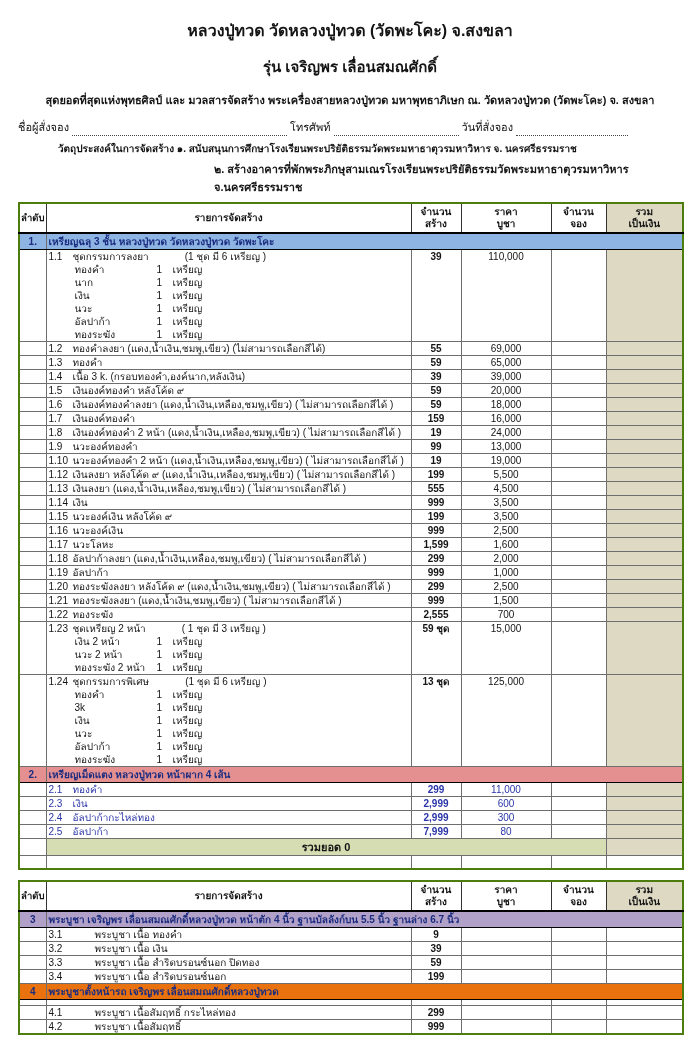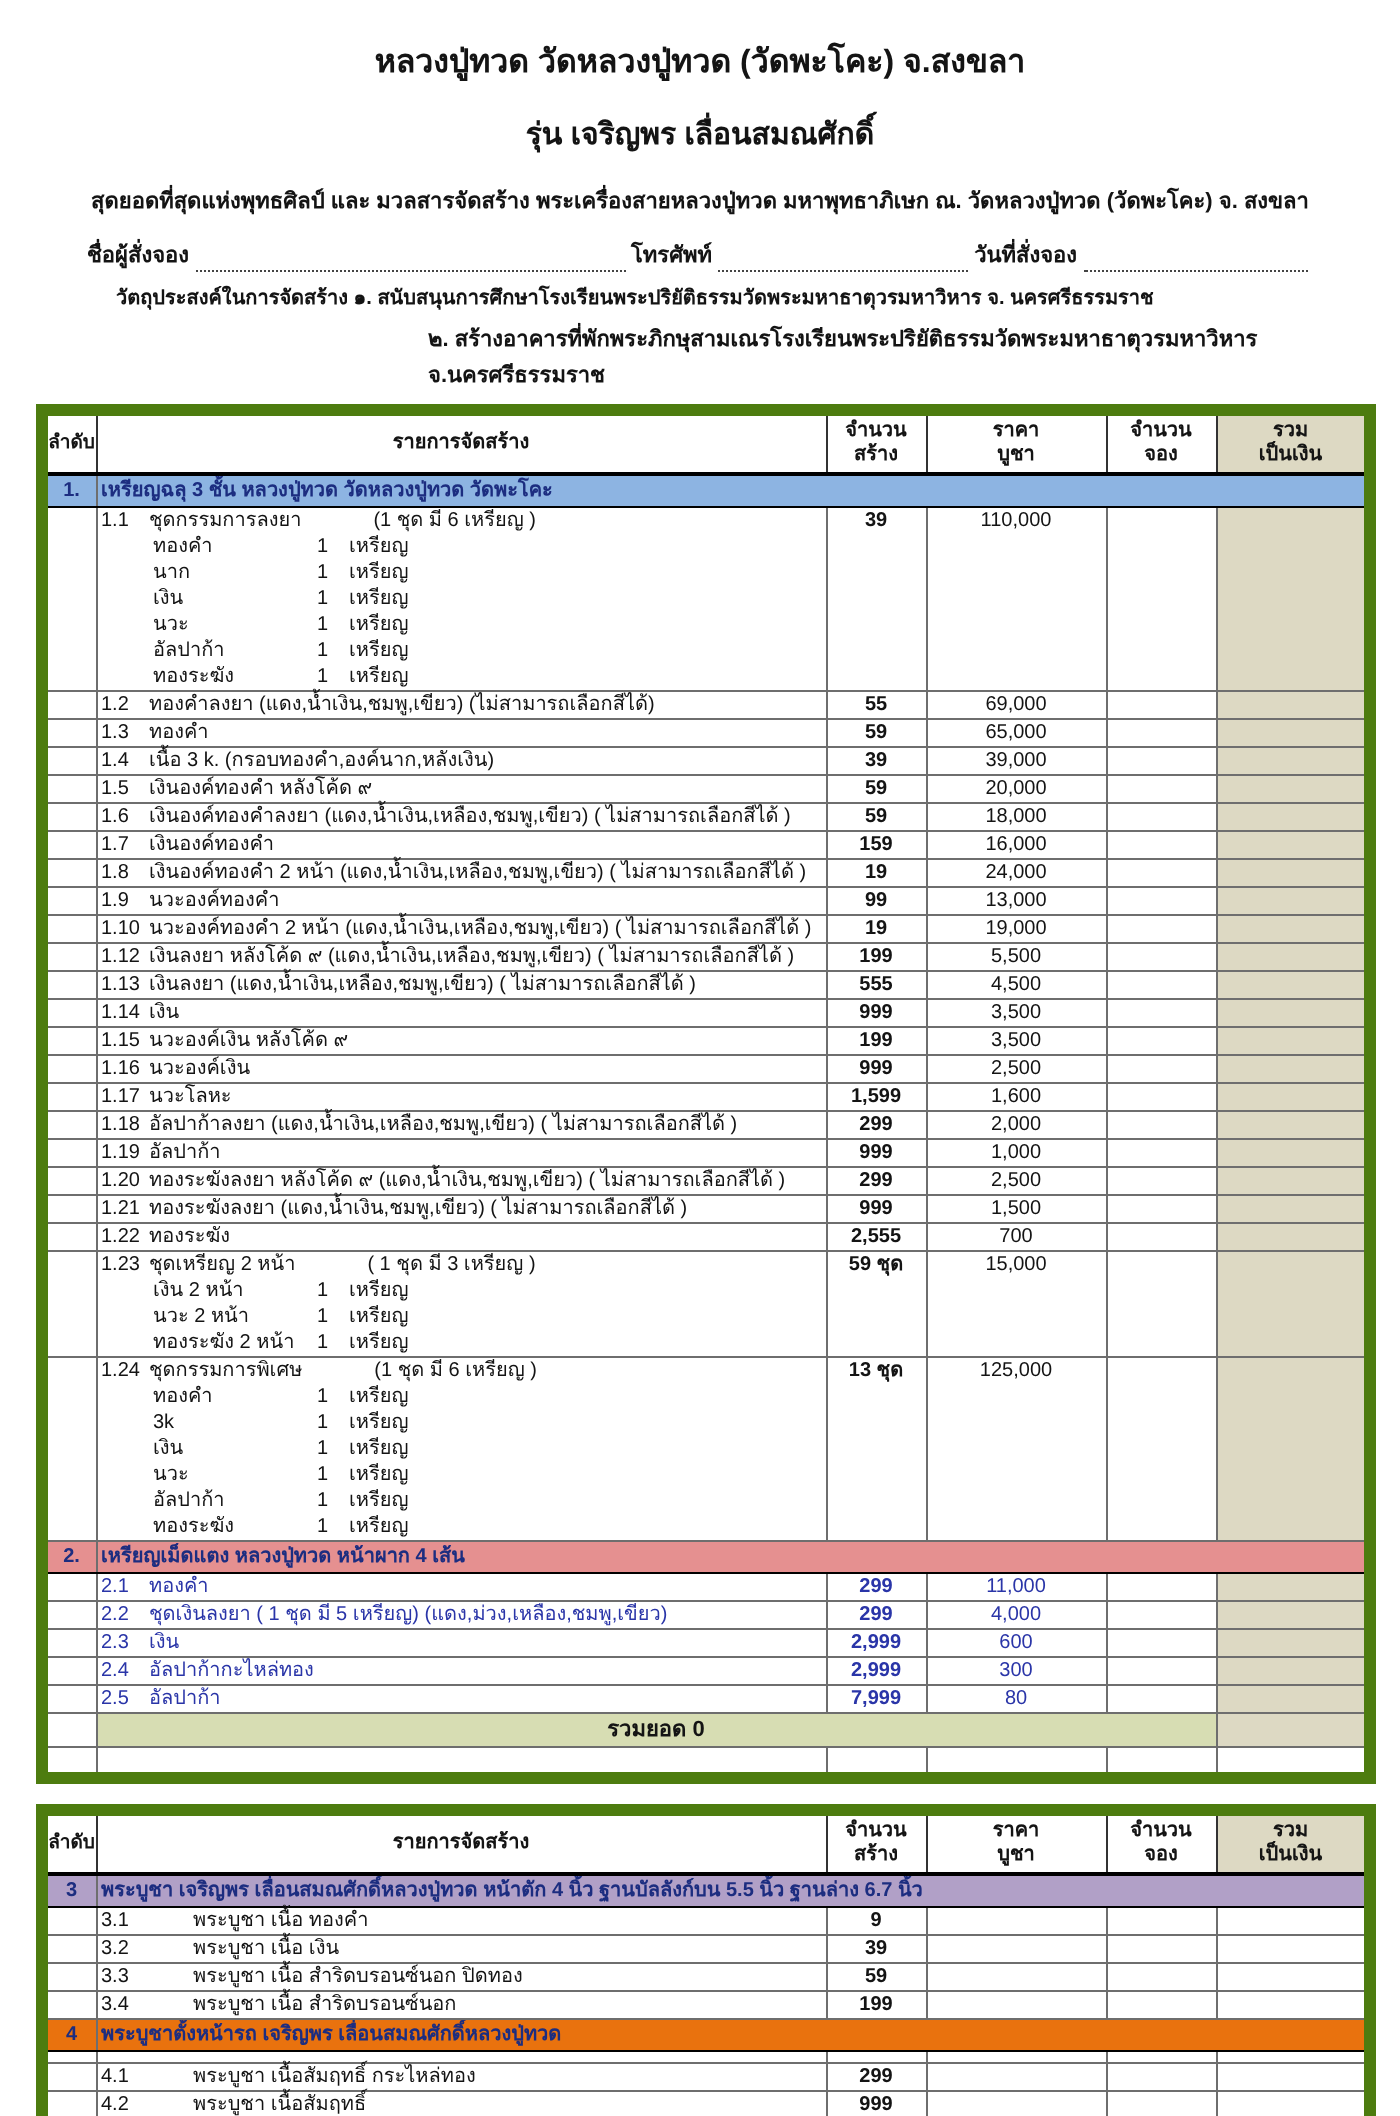--- a/index.html
+++ b/index.html
@@ -3,28 +3,28 @@
 <meta charset="utf-8">
 <style>
   html,body{margin:0;padding:0;background:#fff;}
   body{width:700px;height:1058px;font-family:"Liberation Sans","DejaVu Sans",sans-serif;color:#141414;overflow:hidden;}
   .page{padding:8px 18px 0 18px;}
 
   
   .title{text-align:center;font-size:16px;font-weight:bold;margin-top:10px;}
   .subtitle{text-align:center;font-size:15px;font-weight:bold;margin-top:12px;}
   .tagline{text-align:center;font-size:11px;font-weight:bold;margin-top:12px;white-space:nowrap;}
-  .formline{display:flex;align-items:flex-end;font-size:11px;font-weight:bold;margin-top:9px;justify-content:center;}
+  .formline{display:flex;align-items:flex-end;font-size:11px;font-weight:normal;margin-top:9px;}
   .dots{border-bottom:1.5px dotted #444;height:11px;margin:0 3px;}
   .dots.d1{width:215px;} .dots.d2{width:125px;} .dots.d3{width:112px;}
   .purpose{font-size:10px;font-weight:bold;margin-top:5px;padding-left:40px;}
   .purpose2{font-size:11px;font-weight:bold;margin-top:4px;padding-left:196px;margin-bottom:6px;}
 
   
-  table.otable{border-collapse:collapse;table-layout:fixed;width:664px;font-size:10px;border:6px solid #4d7c0f;margin-top:2px;padding-left:12px;}
+  table.otable{border-collapse:collapse;table-layout:fixed;width:664px;font-size:10px;border:2px solid #4d7c0f;margin-top:2px;padding-left:12px;}
   table.otable col.c-no{width:27px;} table.otable col.c-item{width:365px;}
   table.otable col.c-qty{width:50px;} table.otable col.c-price{width:90px;}
   table.otable col.c-res{width:55px;} table.otable col.c-tot{width:77px;}
   .otable th,.otable td{border:1px solid #6e6e6e;padding:0 2px;vertical-align:top;line-height:13px;}
   .otable thead th{border-bottom:2px solid #000;border-left:1px solid #333;border-right:1px solid #333;
       font-weight:bold;text-align:center;vertical-align:middle;padding:2px 0;line-height:12px;font-size:10px;}
   .otable thead th.h-no{font-size:9.5px;white-space:nowrap;}
   .tan{background:#ddd9c3;}
   tr.band td{border-top:1.5px solid #000;border-bottom:1.5px solid #000;font-weight:bold;
       color:#1c2d80;line-height:15px;white-space:nowrap;overflow:hidden;}
@@ -497,33 +497,20 @@
           </td>
           <td class="cell-qty">299</td>
           <td class="cell-price">11,000</td>
           <td class="cell-res"></td>
           <td class="tan"></td>
         </tr>
         <tr class="blue">
           <td></td>
           <td>
             <div class="mainline">
-              <span class="inum">2.2</span>
-              <span>ชุดเงินลงยา  ( 1 ชุด มี 5 เหรียญ)   (แดง,ม่วง,เหลือง,ชมพู,เขียว)</span>
-            </div>
-          </td>
-          <td class="cell-qty">299</td>
-          <td class="cell-price">4,000</td>
-          <td class="cell-res"></td>
-          <td class="tan"></td>
-        </tr>
-        <tr class="blue">
-          <td></td>
-          <td>
-            <div class="mainline">
               <span class="inum">2.3</span>
               <span>เงิน</span>
             </div>
           </td>
           <td class="cell-qty">2,999</td>
           <td class="cell-price">600</td>
           <td class="cell-res"></td>
           <td class="tan"></td>
         </tr>
         <tr class="blue">

